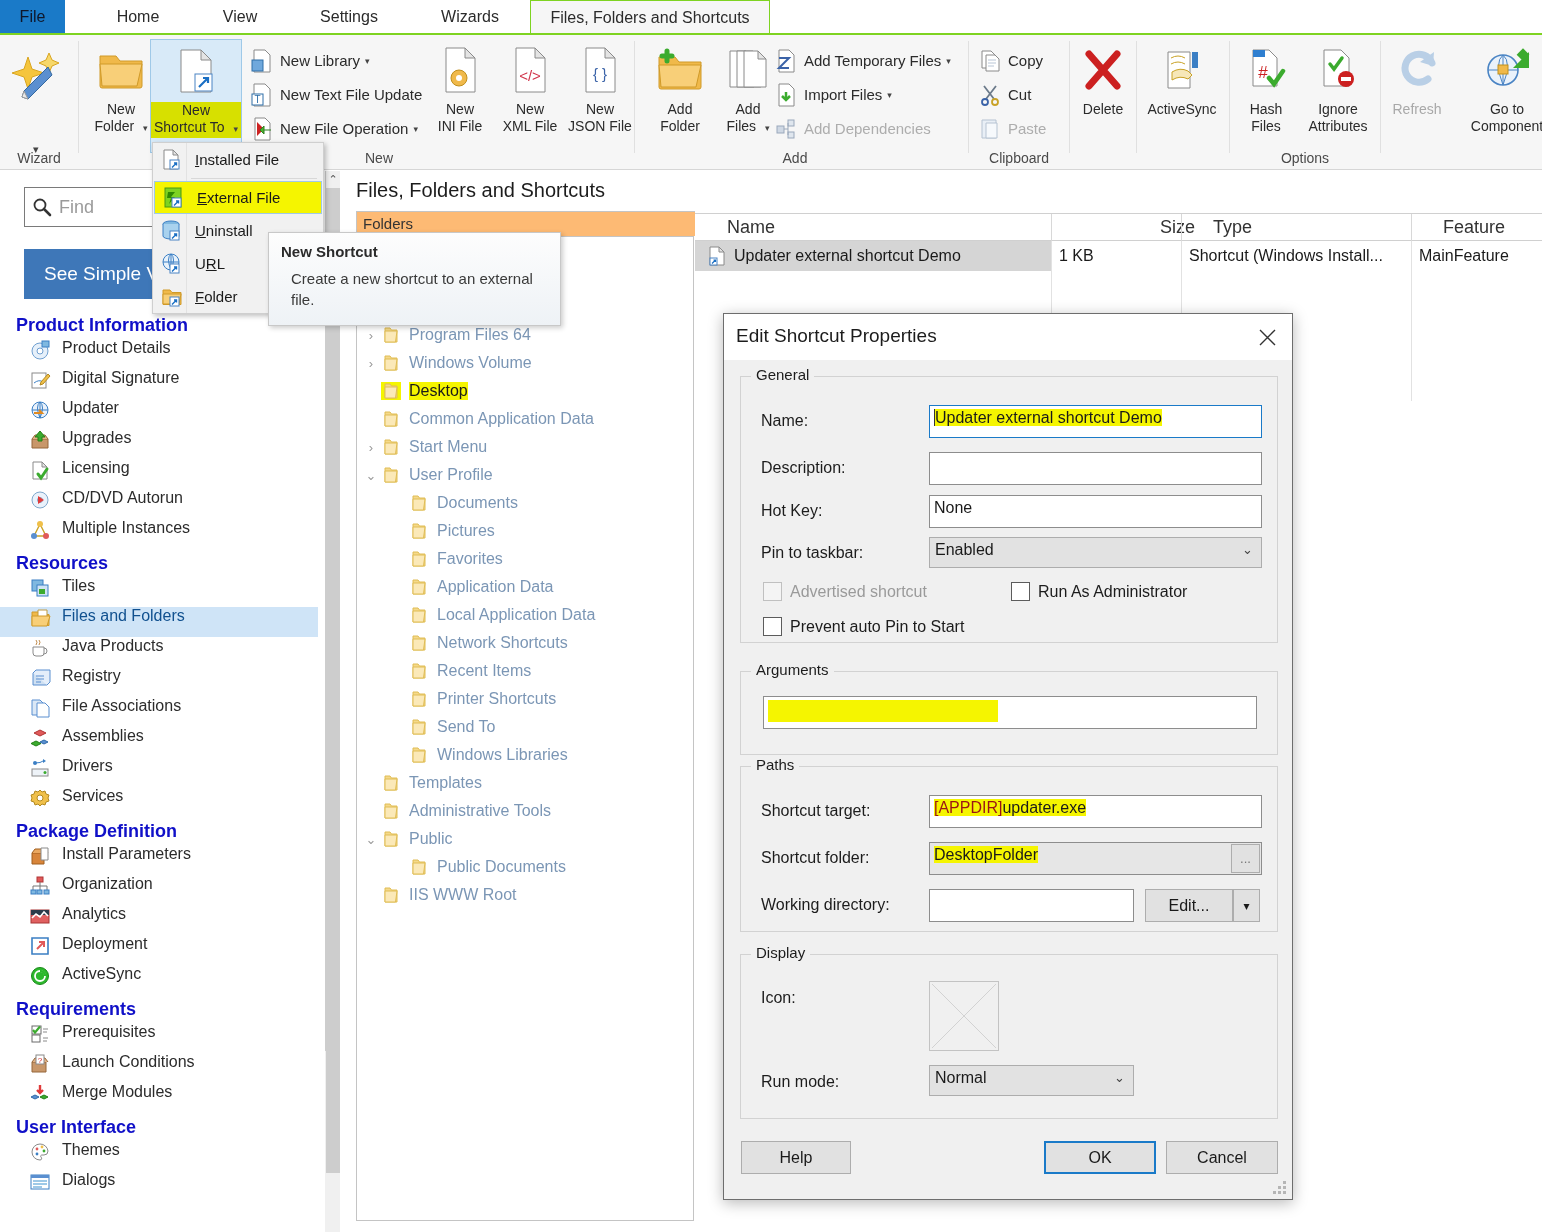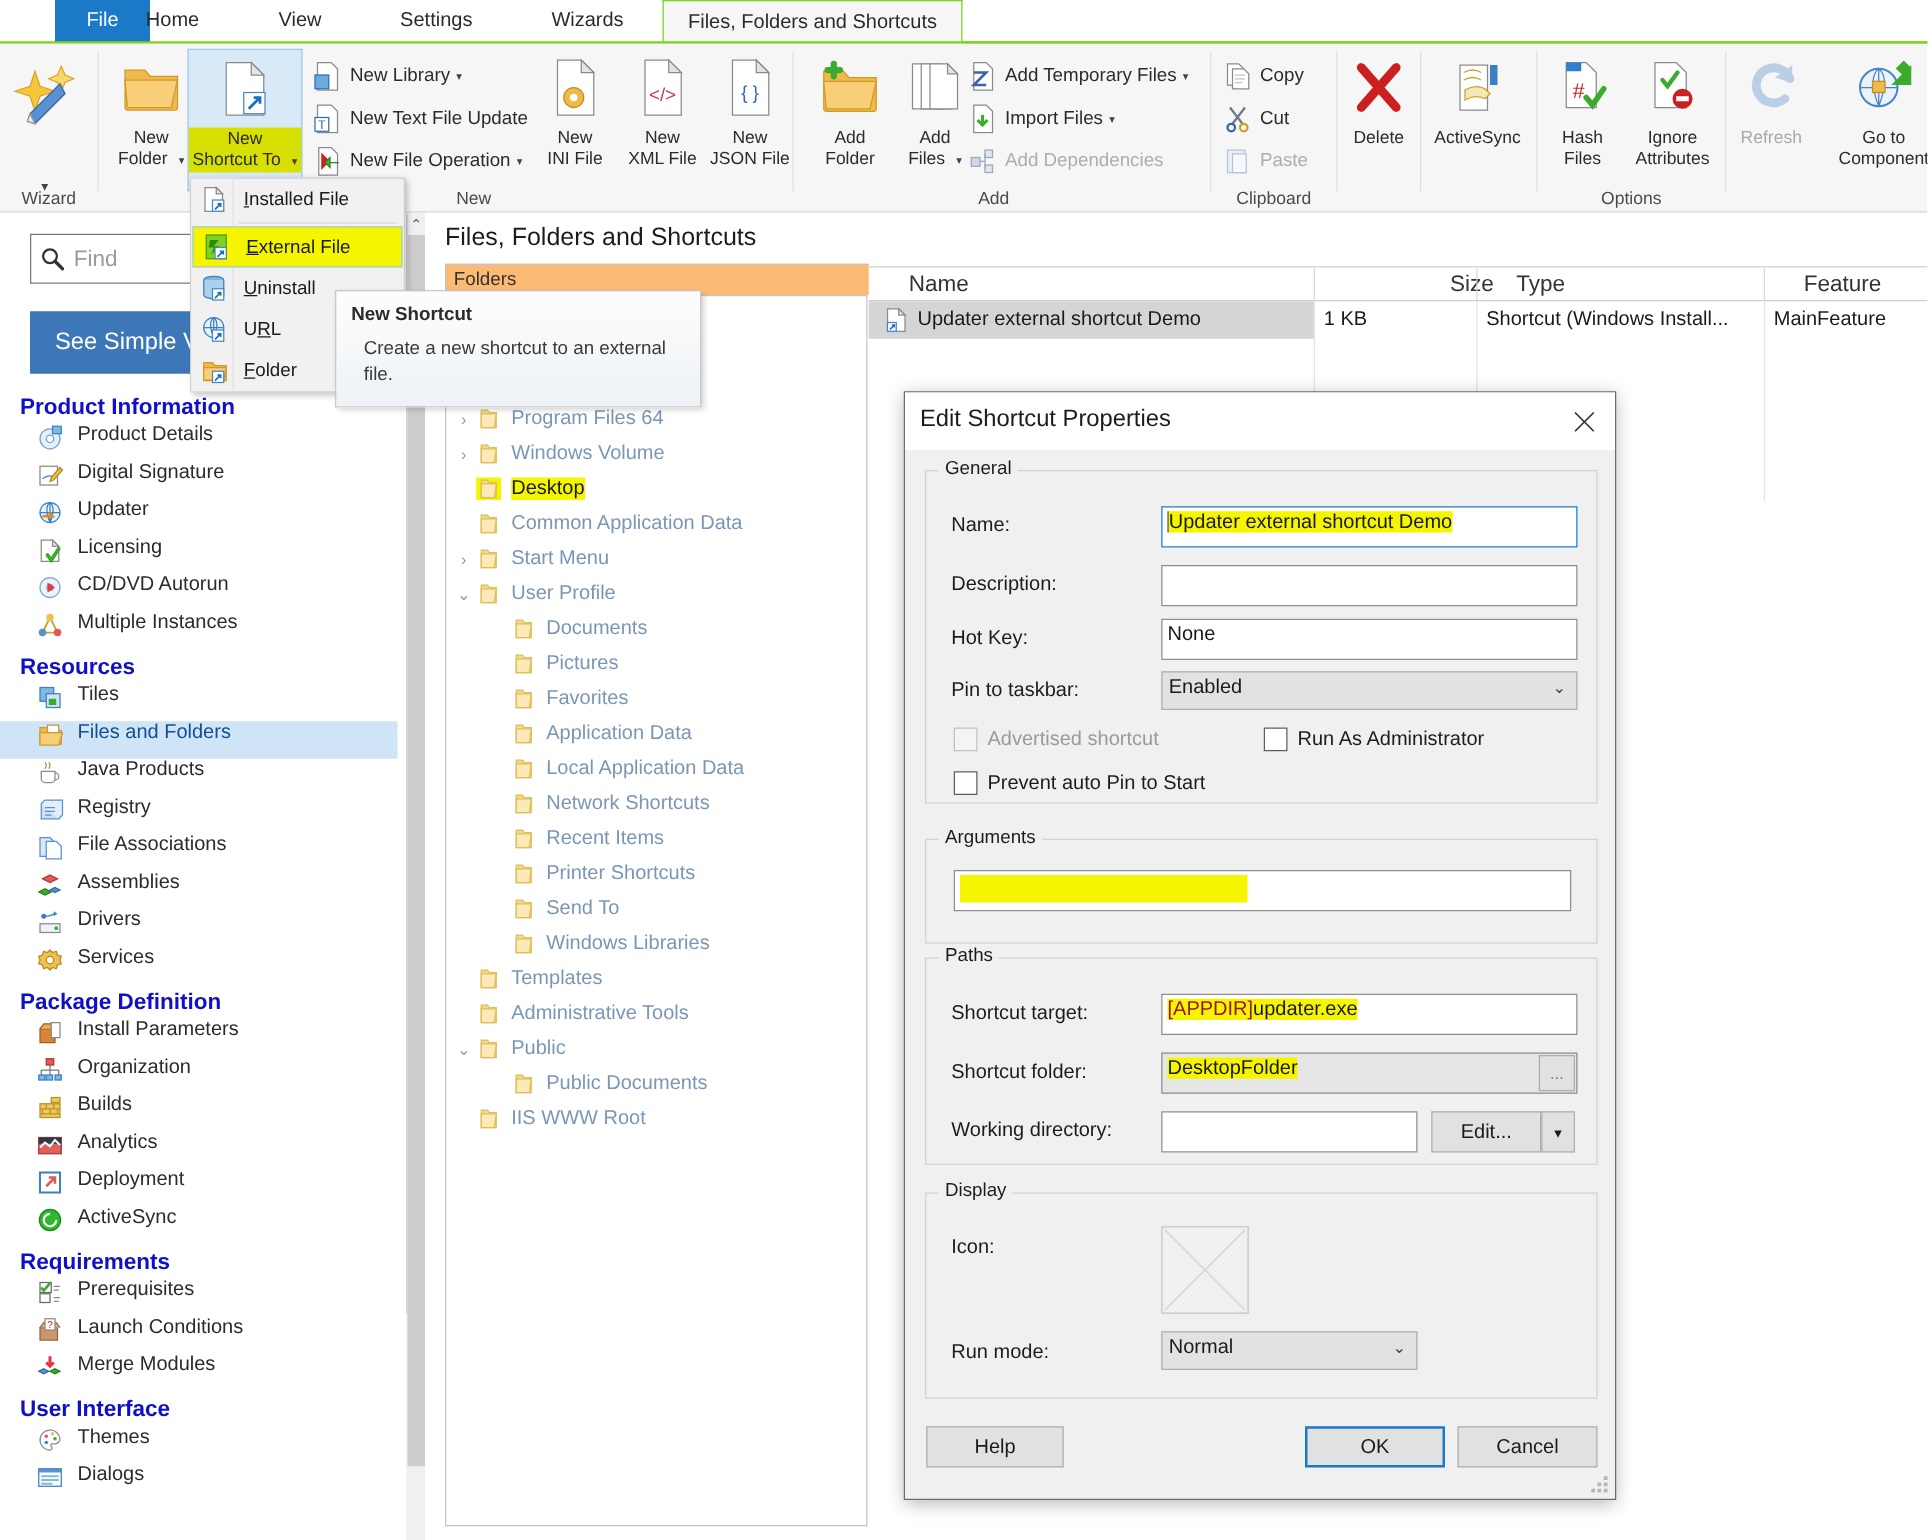--- a/index.html
+++ b/index.html
@@ -10,21 +10,21 @@
     font-size:15px; color:#1a1a1a;
     background:#ffffff; overflow:hidden; position:relative;
   }
 
   
   #tabbar { position:absolute; left:0; top:0; width:1542px; height:34px; background:#ffffff; }
   #tabbar .tab {
     position:absolute; top:0; height:34px; line-height:34px;
     text-align:center; font-size:16px; color:#2b2b2b; cursor:default; white-space:nowrap;
   }
-  #tabbar .tab.file { background:#1a7ac8; color:#ffffff; left:0; width:76px;margin-left:44px; }
+  #tabbar .tab.file { background:#1a7ac8; color:#0f172a; left:0; width:65px; }
   #tabbar .tab.active {
     background:#f6f6f6; border:1px solid #7ed321; border-bottom:none;
   }
   #greenline { position:absolute; left:0; top:33px; width:1542px; height:2px; background:#7ed321; }
 
   
   #ribbon { position:absolute; left:0; top:35px; width:1542px; height:135px; background:#f6f6f6; border-bottom:1px solid #d6d6d6; }
   .rgroup { position:absolute; top:0; height:135px; }
   .rgroup .glabel { position:absolute; bottom:4px; left:0; width:100%; text-align:center; font-size:14px; color:#4a4a4a; }
   .rgsep { position:absolute; top:6px; width:1px; height:112px; background:#e0e0e0; }
@@ -462,20 +462,30 @@
             <circle cx="10" cy="10" r="8" fill="#eaf2fb" stroke="#3b7fc4"></circle>
             <path d="M2 10h16M10 2v16M10 2q-5 4 0 16M10 2q5 4 0 16" stroke="#3b7fc4" fill="none"></path>
             <path d="M4 13 l8 0 -3 -3" stroke="#e08a20" stroke-width="2" fill="none"></path>
           </svg>
         </span>
         <span>Updater</span>
       </div>
       <div class="navitem">
         <span class="nico">
           <svg width="21" height="21" viewBox="0 0 21 21">
+            <path d="M2 9 h16 v9 H2 Z" fill="#c8976a" stroke="#96673a"></path>
+            <path d="M2 9 l3 -4 h10 l3 4" fill="#e0b184" stroke="#96673a"></path>
+            <path d="M10 1 l5 6 h-3 v4 h-4 v-4 h-3 z" fill="#3bab2e" stroke="#238016"></path>
+          </svg>
+        </span>
+        <span>Upgrades</span>
+      </div>
+      <div class="navitem">
+        <span class="nico">
+          <svg width="21" height="21" viewBox="0 0 21 21">
             <path d="M3 2 h9 l5 5 v12 H3 Z" fill="#fff" stroke="#8a8a8a"></path>
             <path d="M12 2 l5 5 h-5 Z" fill="#e4e4e4" stroke="#8a8a8a"></path>
             <path d="M8 14 l3 4 6 -9" stroke="#3bab2e" stroke-width="3" fill="none" stroke-linecap="round"></path>
           </svg>
         </span>
         <span>Licensing</span>
       </div>
       <div class="navitem">
         <span class="nico">
           <svg width="21" height="21" viewBox="0 0 21 21">
@@ -593,30 +603,20 @@
         <span class="nico">
           <svg width="21" height="21" viewBox="0 0 21 21">
             <rect x="7" y="1" width="6" height="5" fill="#e05a5a" stroke="#b03434"></rect>
             <path d="M10 6 v4 M3 10 h14 M3 10 v4 M10 10 v4 M17 10 v4" stroke="#777" fill="none"></path>
             <rect x="1" y="14" width="5" height="4" fill="#7fb8e0" stroke="#3b7fc4"></rect>
             <rect x="7" y="14" width="5" height="4" fill="#7fb8e0" stroke="#3b7fc4"></rect>
             <rect x="14" y="14" width="5" height="4" fill="#7fb8e0" stroke="#3b7fc4"></rect>
           </svg>
         </span>
         <span>Organization</span>
-      </div>
-      <div class="navitem">
-        <span class="nico">
-          <svg width="21" height="21" viewBox="0 0 21 21">
-            <rect x="2" y="7" width="16" height="11" fill="#f0c860" stroke="#b89320"></rect>
-            <path d="M2 11 h16 M2 15 h16 M7 7v4 M13 7v4 M4 11v4 M10 11v4 M16 11v4" stroke="#b89320"></path>
-            <rect x="11" y="2" width="7" height="4" fill="#f0c860" stroke="#b89320"></rect>
-          </svg>
-        </span>
-        <span>Builds</span>
       </div>
       <div class="navitem">
         <span class="nico">
           <svg width="21" height="21" viewBox="0 0 21 21">
             <rect x="1" y="4" width="18" height="13" fill="#e06060" stroke="#a83434"></rect>
             <rect x="1" y="4" width="18" height="5" fill="#2b3b4a"></rect>
             <path d="M2 12 l4 -4 4 3 4 -5 4 4" stroke="#fff" stroke-width="1.6" fill="none"></path>
           </svg>
         </span>
         <span>Analytics</span>

